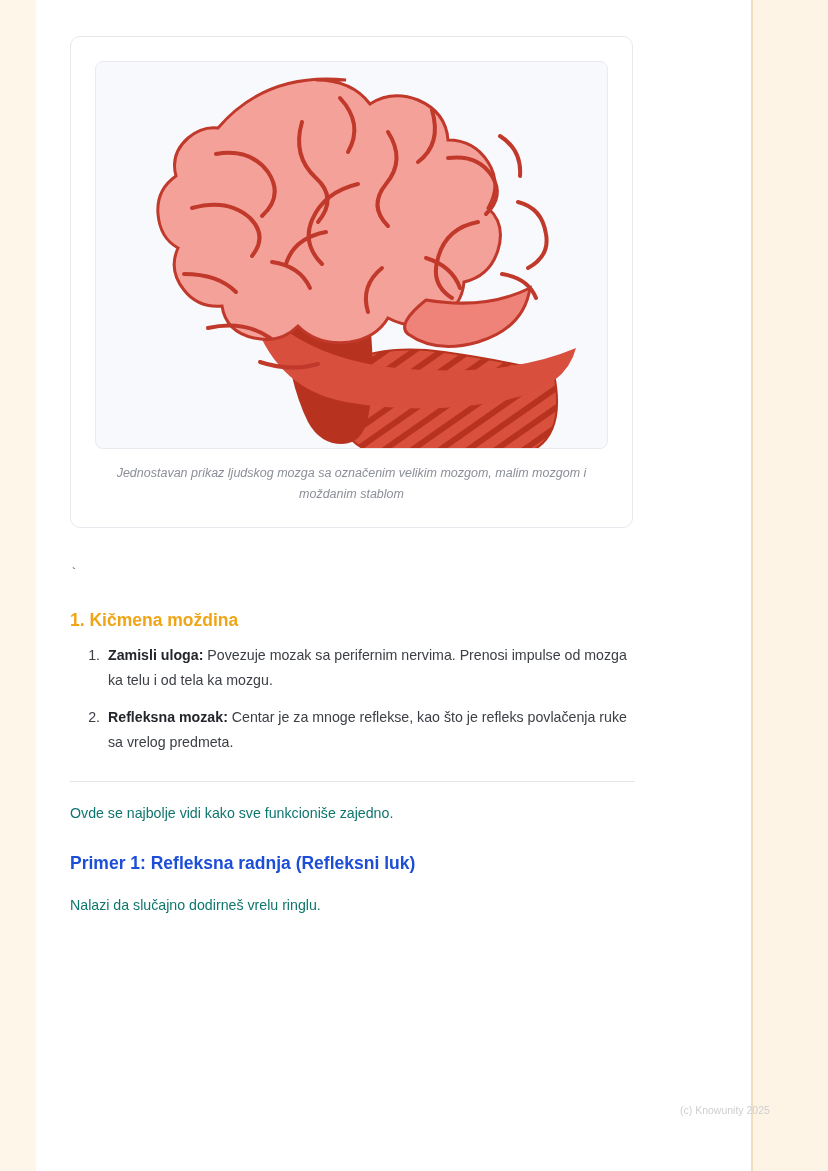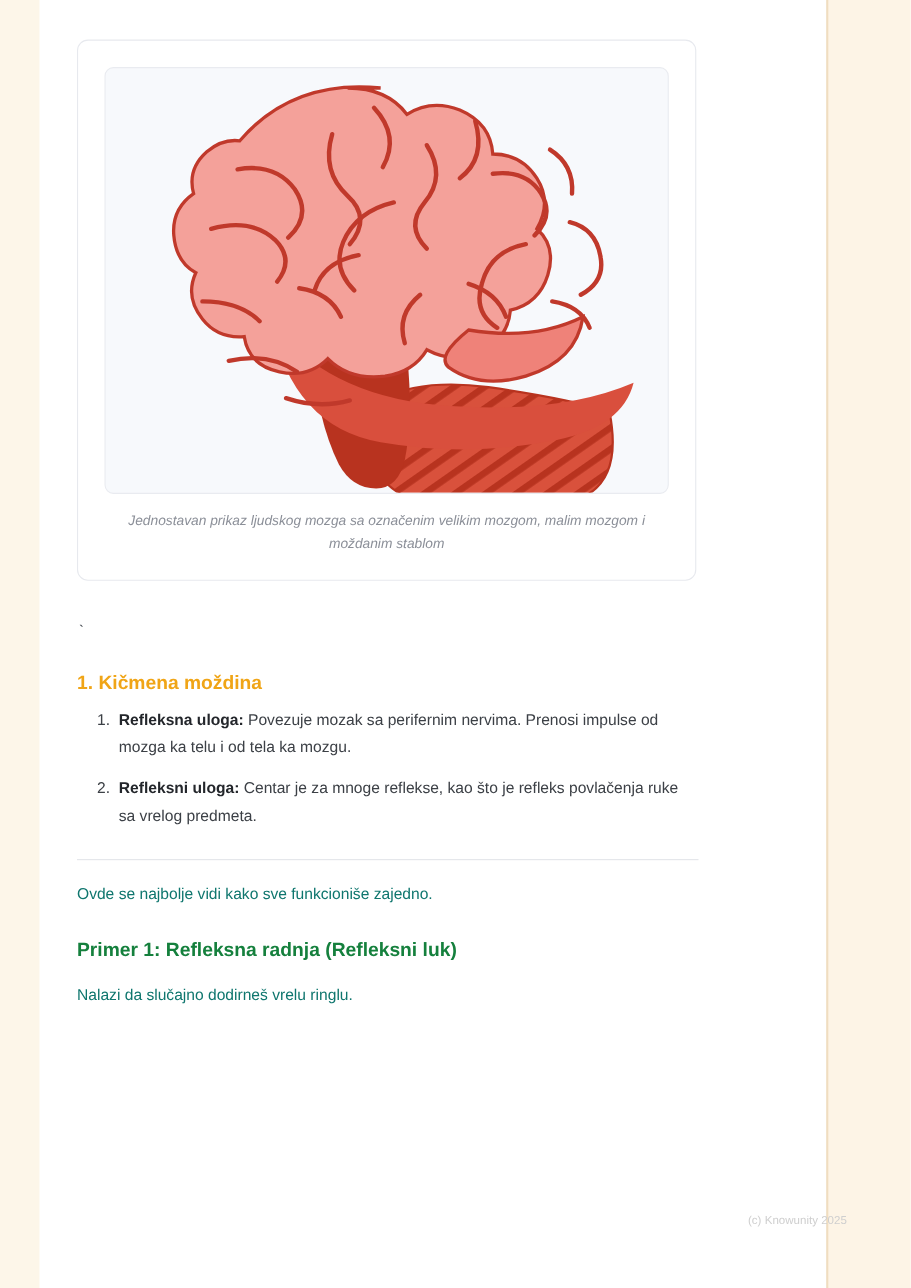--- a/index.html
+++ b/index.html
@@ -113,21 +113,21 @@
     font-size: 30px;
     font-weight: bold;
     color: #e08a10;
     margin: 0 0 8px 0;
     letter-spacing: -0.2px;
   }
   h3.example {
     font-family: "Liberation Sans", sans-serif;
     font-size: 17.5px;
     font-weight: bold;
-    color: #15803d;
+    color: #1d4ed8;
     margin: 26px 0 0 0;
   }
 
   p.body {
     font-size: 14.2px;
     line-height: 27px;
     color: #3c4046;
     margin: 14px 0 0 0;
     text-align: justify;
   }
@@ -259,24 +259,24 @@
         </div>
         <div class="figure-caption">Jednostavan prikaz ljudskog mozga sa označenim velikim mozgom, malim mozgom i moždanim stablom</div>
       </div>
 
       <div class="stray">`</div>
 
       <h3 class="sub">1. Kičmena moždina</h3>
 
       <ol class="list">
         <li>
-          <b>Refleksna uloga:</b><span> Povezuje mozak sa perifernim nervima. Prenosi impulse od mozga ka telu i od tela ka mozgu.</span>
+          <b>Zamisli uloga:</b><span> Povezuje mozak sa perifernim nervima. Prenosi impulse od mozga ka telu i od tela ka mozgu.</span>
         </li>
         <li>
-          <b>Refleksni uloga:</b><span> Centar je za mnoge reflekse, kao što je refleks povlačenja ruke sa vrelog predmeta.</span>
+          <b>Refleksna mozak:</b><span> Centar je za mnoge reflekse, kao što je refleks povlačenja ruke sa vrelog predmeta.</span>
         </li>
       </ol>
 
       <hr class="sep">
 
 
       <p class="body-left">Ovde se najbolje vidi kako sve funkcioniše zajedno.</p>
 
       <h3 class="example">Primer 1: Refleksna radnja (Refleksni luk)</h3>
       <p class="body-left">Nalazi da slučajno dodirneš vrelu ringlu.</p>

